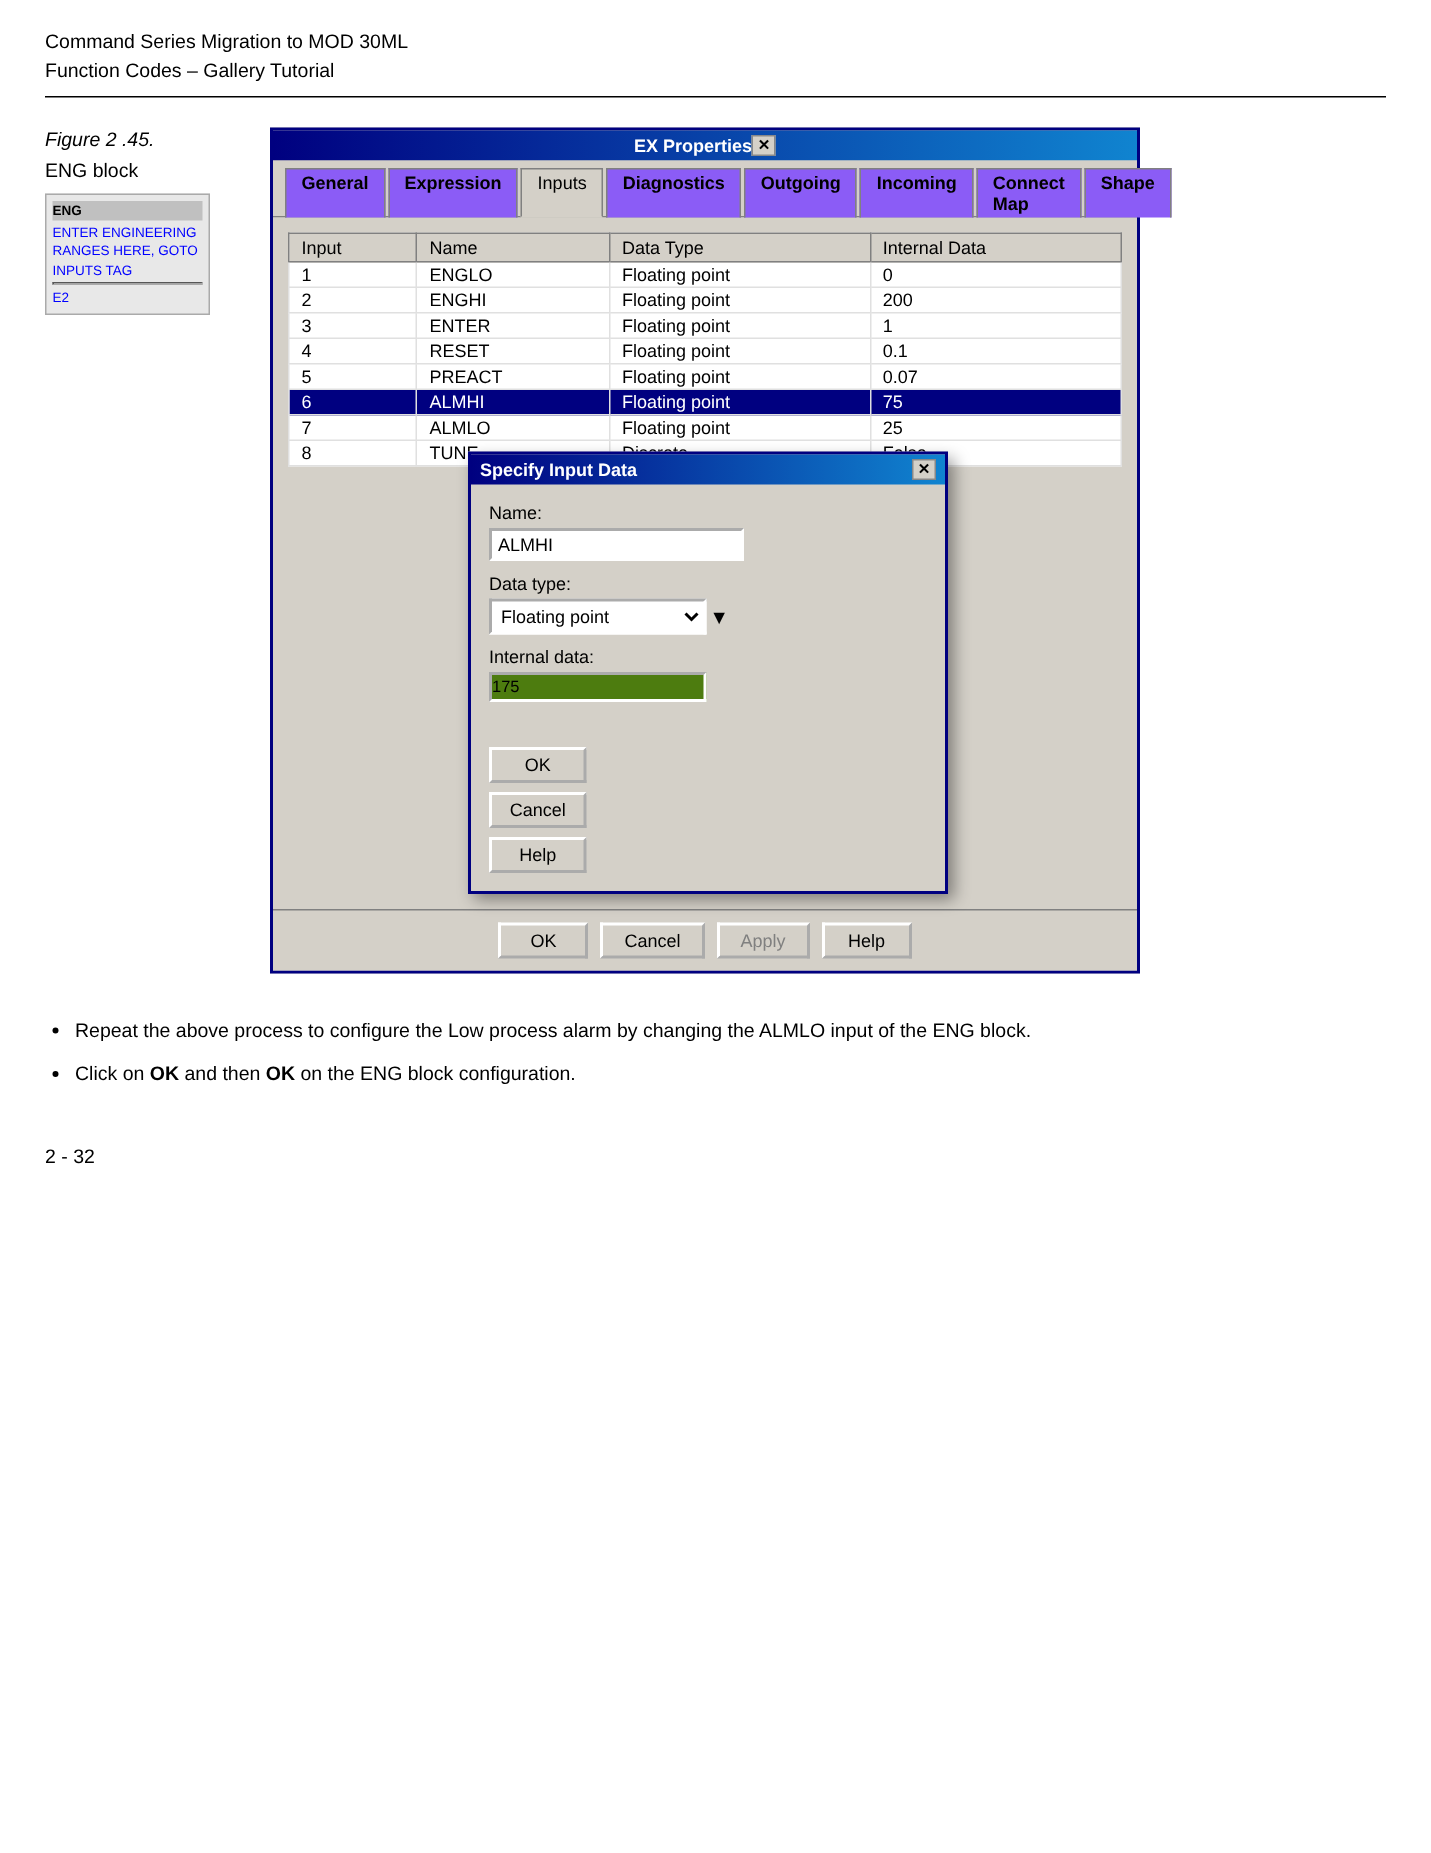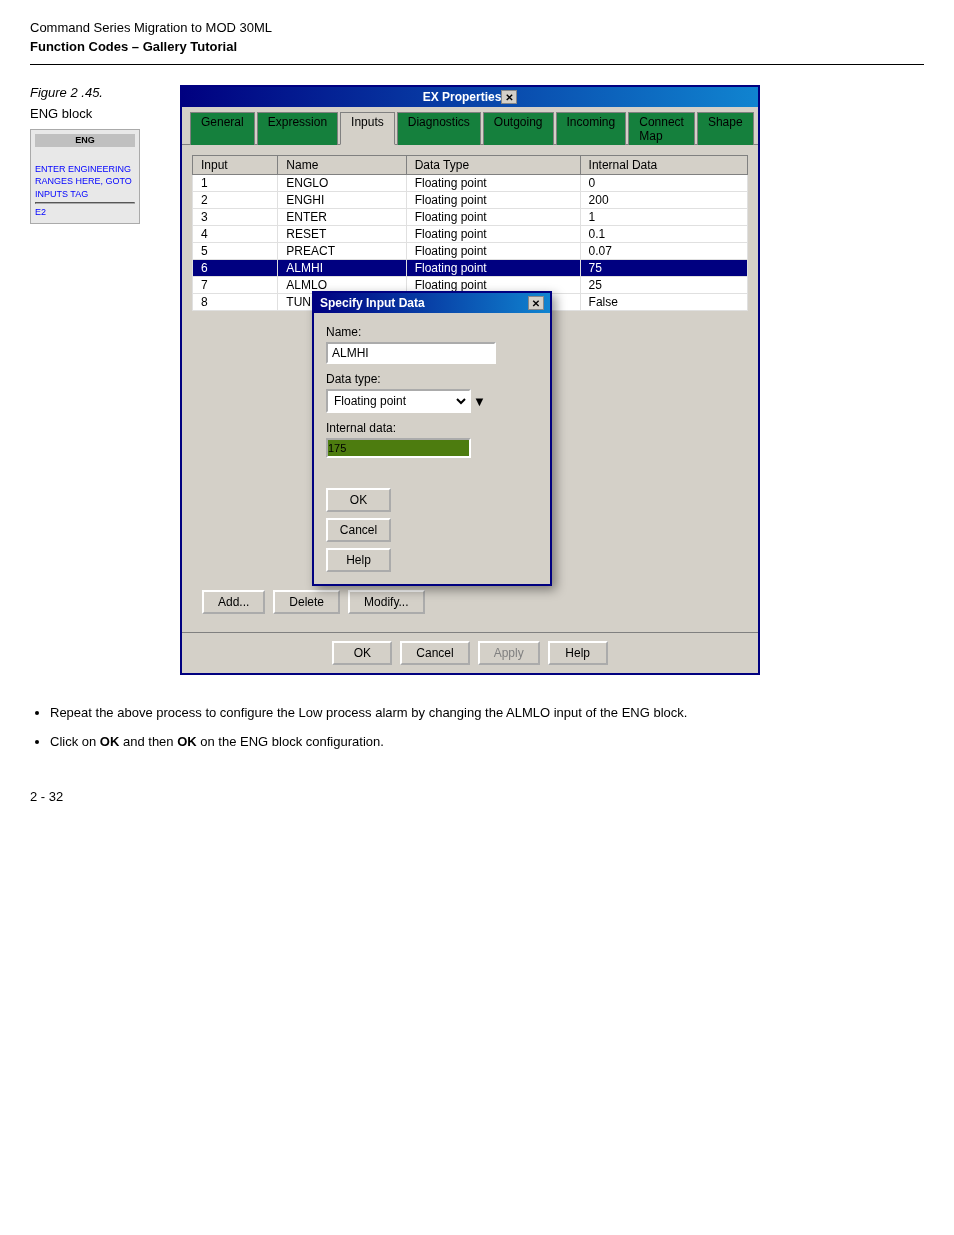--- a/index.html
+++ b/index.html
@@ -12,21 +12,20 @@
       min-height: 1235px;
       padding: 20px 30px;
     }
     .doc-title {
       font-size: 13px;
       margin-bottom: 4px;
     }
     .doc-subtitle {
       font-size: 13px;
       margin-bottom: 10px;
-      font-weight: bold;
     }
     .divider {
       border: none;
       border-top: 1px solid #000;
       margin-bottom: 20px;
     }
     .content-area {
       display: flex;
       gap: 20px;
       margin-bottom: 30px;
@@ -47,26 +46,26 @@
     .eng-block-diagram {
       border: 1px solid #aaa;
       background: #e8e8e8;
       padding: 4px;
       font-size: 9px;
       line-height: 1.4;
       color: #00f;
       width: 110px;
     }
     .eng-block-title {
-      text-align: center;
+      text-align: left;
       background: #c0c0c0;
       color: #000;
       font-weight: bold;
       font-size: 9px;
-      margin-bottom: 16px;
+      margin-bottom: 2px;
     }
     
     .ex-properties {
       border: 2px solid #000080;
       background: #d4d0c8;
       width: 580px;
       flex-shrink: 0;
     }
     .dialog-titlebar {
       background: linear-gradient(to right, #000080, #1084d0);
@@ -93,43 +92,45 @@
     }
     .dialog-tabs {
       display: flex;
       background: #d4d0c8;
       padding: 4px 8px 0;
       border-bottom: 1px solid #808080;
       gap: 2px;
     }
     .tab {
       padding: 2px 10px;
-      background: #15803d;
+      background: #8b5cf6;
       border: 1px solid #808080;
       border-bottom: none;
       font-size: 12px;
       cursor: pointer;
       position: relative;
       bottom: -1px;
+      font-weight: bold;
     }
     .tab.active {
       background: #d4d0c8;
       border-bottom: 1px solid #d4d0c8;
       font-weight: normal;
       z-index: 1;
     }
     .dialog-content {
       padding: 10px;
       background: #d4d0c8;
     }
     .inputs-table {
       width: 100%;
       border-collapse: collapse;
       background: #fff;
       border: 1px solid #808080;
+      margin-bottom: 10px;
     }
     .inputs-table th {
       background: #d4d0c8;
       border: 1px solid #808080;
       padding: 2px 8px;
       text-align: left;
       font-size: 12px;
       font-weight: normal;
     }
     .inputs-table td {
@@ -166,21 +167,21 @@
       min-width: 60px;
     }
     .win-btn:disabled {
       color: #808080;
     }
     
     .specify-dialog {
       position: relative;
       border: 2px solid #000080;
       background: #d4d0c8;
-      width: 240px;
+      width: 320px;
       margin-left: 120px;
       margin-top: -20px;
       z-index: 10;
       box-shadow: 4px 4px 10px rgba(0,0,0,0.4);
     }
     .specify-titlebar {
       background: linear-gradient(to right, #000080, #1084d0);
       color: #fff;
       padding: 3px 6px;
       display: flex;
@@ -385,25 +386,20 @@
             </div>
             <div class="specify-side-btns">
               <button class="side-btn">OK</button>
               <button class="side-btn">Cancel</button>
               <button class="side-btn">Help</button>
             </div>
           </div>
         </div>
       </div>
 
-      <div class="action-buttons">
-        <button class="win-btn">Add...</button>
-        <button class="win-btn">Delete</button>
-        <button class="win-btn">Modify...</button>
-      </div>
     </div>
     <div class="dialog-buttons-bottom">
       <button class="win-btn">OK</button>
       <button class="win-btn">Cancel</button>
       <button class="win-btn" disabled="">Apply</button>
       <button class="win-btn">Help</button>
     </div>
   </div>
 </div>
 

